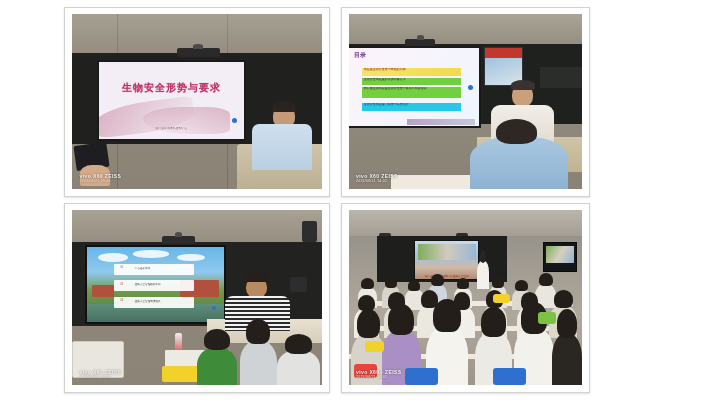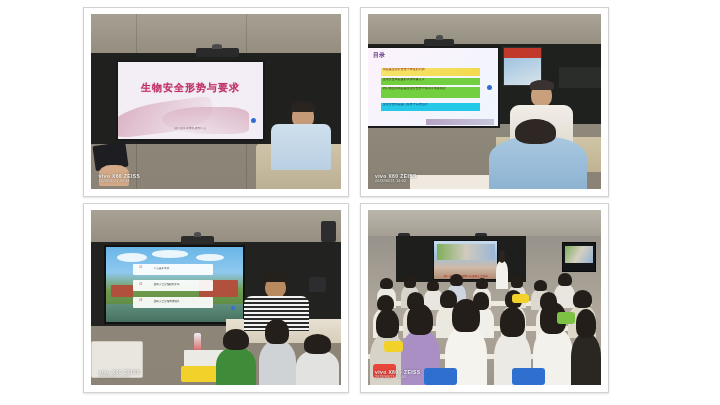--- a/index.html
+++ b/index.html
@@ -15,21 +15,21 @@
   #page {
     position: relative;
     width: 720px;
     height: 405px;
     background: #ffffff;
   }
 
   
   .photo-grid {
     position: absolute;
-    left: 83px;
+    left: 64px;
     top: 7px;
     width: 526px;
     height: 386px;
     display: grid;
     grid-template-columns: 266px 260px;
     grid-template-rows: 190px 190px;
     column-gap: 0px;
     row-gap: 6px;
   }
 

